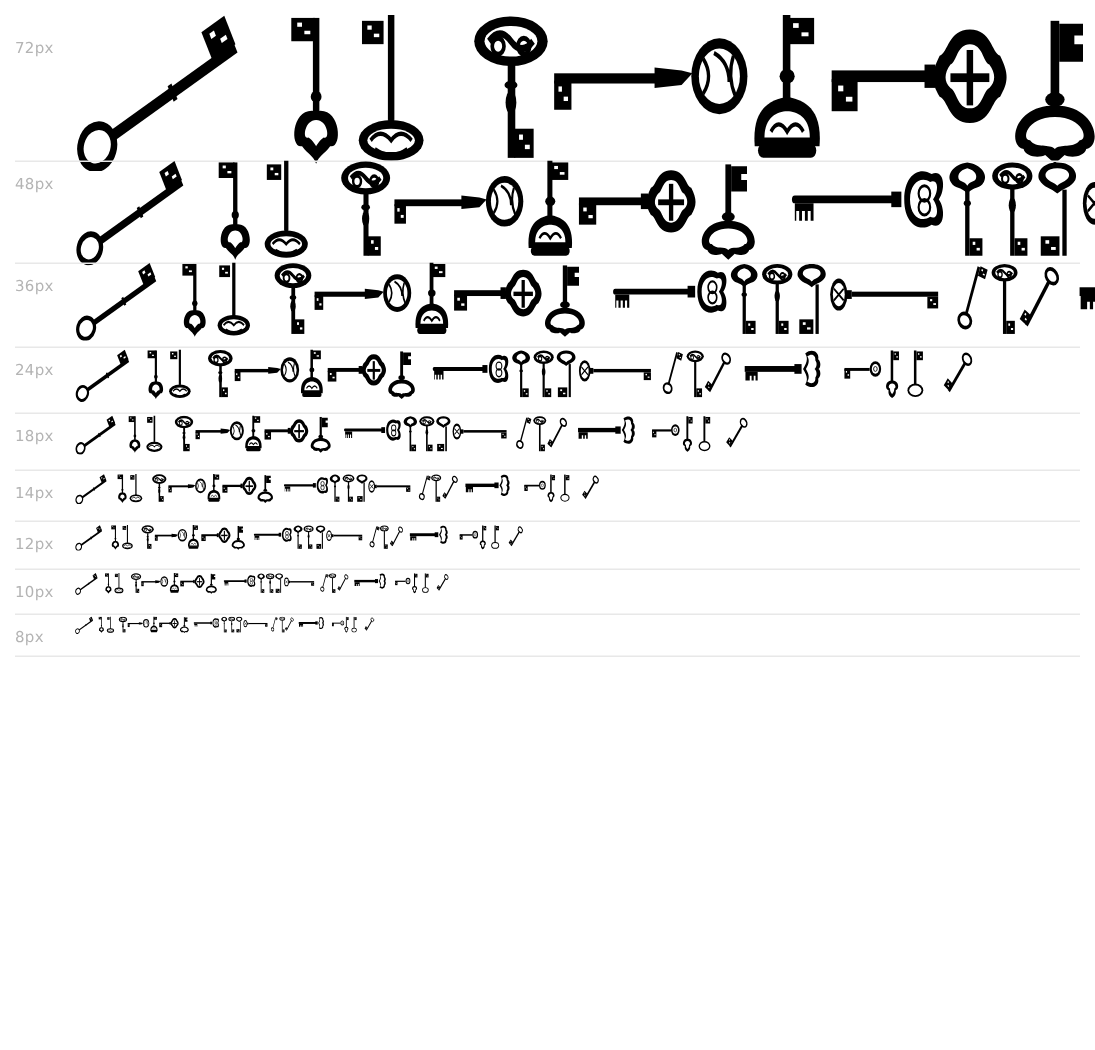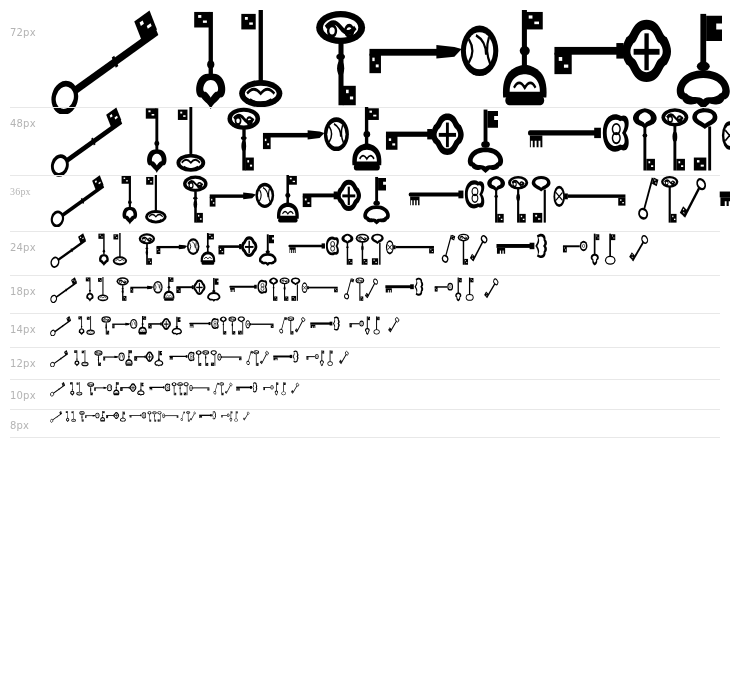--- a/index.html
+++ b/index.html
@@ -205,21 +205,21 @@
     <ellipse cx="20" cy="44" rx="16" ry="22" fill="#000000"></ellipse>
     <ellipse cx="20" cy="44" rx="11" ry="16" fill="#fff"></ellipse>
     <path d="M11 36 L29 52 M29 36 L11 52" stroke="#000000" stroke-width="3"></path>
     <rect x="34" y="38" width="10" height="12" fill="#000000"></rect>
     <rect x="44" y="40" width="160" height="7" fill="#000000"></rect>
     <rect x="184" y="47" width="20" height="16" fill="#000000"></rect>
           <rect x="189" y="50.2" width="4" height="2.88" fill="#fff"></rect>
           <rect x="195" y="55.8" width="5" height="2.4" fill="#fff"></rect>
         </svg></span></div>
     <div class="row-divider" style="top: 175px; background: rgb(232, 232, 232);"></div>
-    <div class="size-label" style="top: 186px; font-family: Liberation Serif, serif;">36px</div>
+    <div class="size-label" style="top: 186px;">36px</div>
     <div class="glyphs" style="top: 175px; width: 680px; overflow: hidden; height: 52.2px;"><span class="glyph" style="width: 68.4px; height: 48.6px;"><svg width="68.39999999999999" height="48.6" viewBox="0 0 190 100" preserveAspectRatio="none">
     <g transform="rotate(-28 40 80)">
       <ellipse cx="18" cy="80" rx="16" ry="14" fill="none" stroke="#000000" stroke-width="6"></ellipse>
       <rect x="33" y="76" width="130" height="8" fill="#000000"></rect>
       <rect x="95" y="74" width="4" height="12" fill="#000000"></rect>
       <rect x="140" y="56" width="24" height="22" fill="#000000"></rect>
           <rect x="146" y="60.4" width="4.800000000000001" height="3.96" fill="#fff"></rect>
           <rect x="153.2" y="68.1" width="6" height="3.3" fill="#fff"></rect>
     </g>
         </svg></span><span class="glyph" style="width: 25.2px; height: 48.6px;"><svg width="25.2" height="48.6" viewBox="0 0 70 100" preserveAspectRatio="none">

